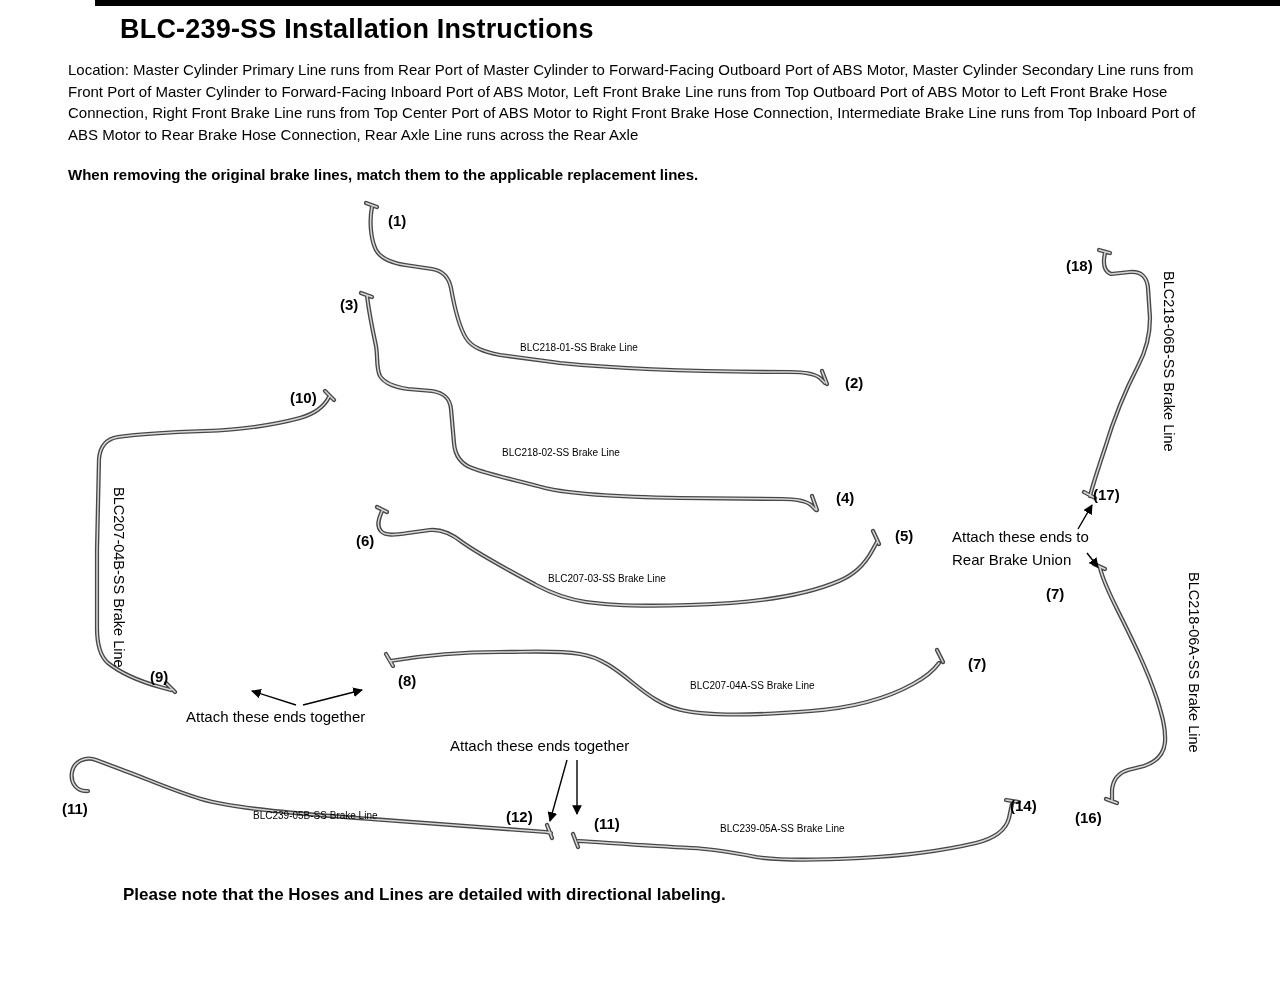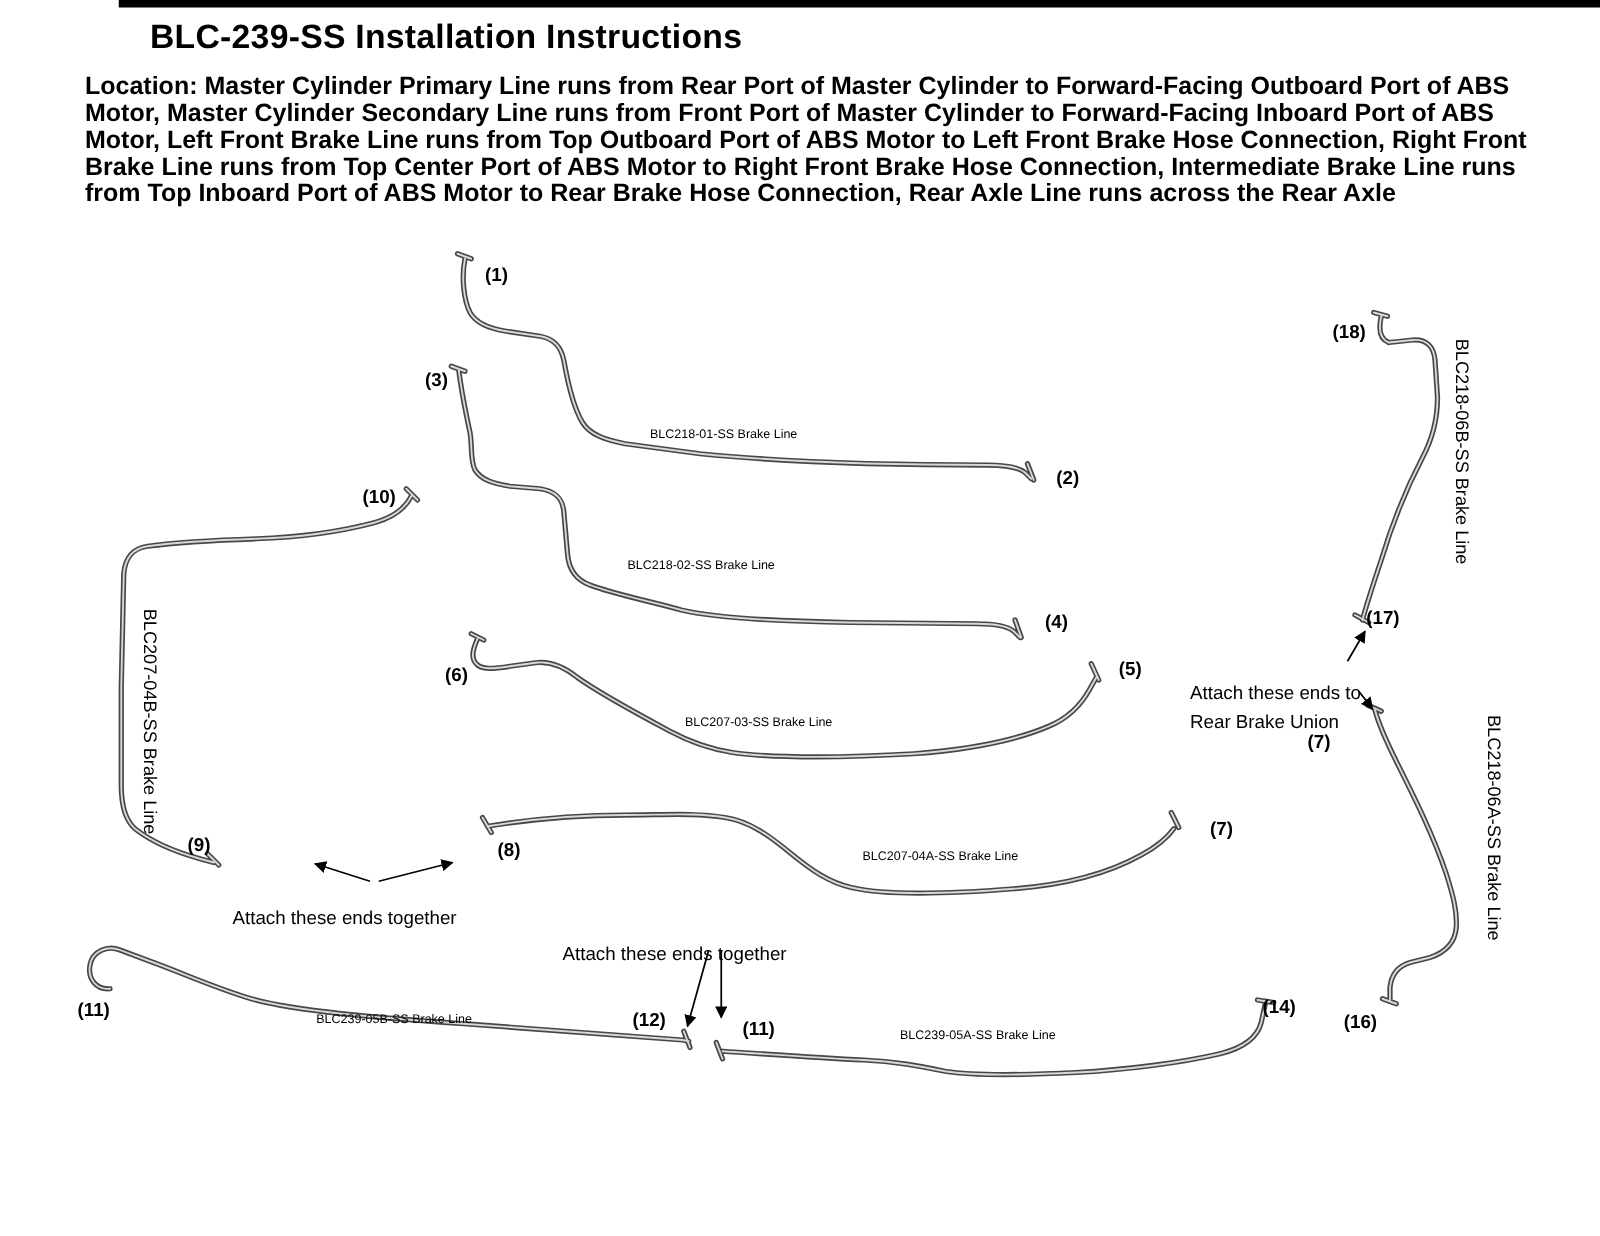--- a/index.html
+++ b/index.html
@@ -2,41 +2,42 @@
 <html><head>
 <meta charset="utf-8">
 <style>
   * { margin:0; padding:0; box-sizing:border-box; }
   html,body { background:#ffffff; }
   body { font-family:"Liberation Sans", sans-serif; color:#000; }
   .page { position:relative; width:1280px; height:989px; background:#fff; overflow:hidden; }
   .abs { position:absolute; }
   .top-bar { left:95px; top:0; width:1185px; height:6px; background:#000; }
   .title { left:120px; top:14px; font-size:27px; font-weight:bold; letter-spacing:0.2px; }
-  .para { left:68px; top:59px; width:1156px; font-size:20px; font-weight:bold; line-height:21.5px; }
+  .para { left:68px; top:59px; width:1156px; font-size:15px; font-weight:normal; line-height:21.5px; }
   .match-note { left:68px; top:166px; font-size:15px; font-weight:bold; }
   .callout { font-size:15px; font-weight:bold; white-space:nowrap; }
   .line-label { font-size:10px; white-space:nowrap; }
   .vlabel { font-size:14.5px; white-space:nowrap; transform:rotate(90deg); transform-origin:left top; }
-  .annot { font-size:15px; white-space:nowrap;margin-top:18px; }
+  .annot { font-size:15px; white-space:nowrap; }
   .footer { font-size:17px; font-weight:bold; white-space:nowrap; }
   svg.diagram { position:absolute; left:0; top:0; }
   .tube-outer { fill:none; stroke:#474747; stroke-width:4.2; stroke-linecap:round; stroke-linejoin:round; }
   .tube-inner { fill:none; stroke:#d8d8d8; stroke-width:1.5; stroke-linecap:round; stroke-linejoin:round; }
   .arrow { fill:none; stroke:#000; stroke-width:1.4; }
 </style>
 </head>
 <body>
 
 <div class="page">
 
   <div class="abs top-bar"></div>
 
   <h1 class="abs title">BLC-239-SS Installation Instructions</h1>
   <p class="abs para">Location: Master Cylinder Primary Line runs from Rear Port of Master Cylinder to Forward-Facing Outboard Port of ABS Motor, Master Cylinder Secondary Line runs from Front Port of Master Cylinder to Forward-Facing Inboard Port of ABS Motor, Left Front Brake Line runs from Top Outboard Port of ABS Motor to Left Front Brake Hose Connection, Right Front Brake Line runs from Top Center Port of ABS Motor to Right Front Brake Hose Connection, Intermediate Brake Line runs from Top Inboard Port of ABS Motor to Rear Brake Hose Connection, Rear Axle Line runs across the Rear Axle</p>
+  <p class="abs match-note">When removing the original brake lines, match them to the applicable replacement lines.</p>
 
   <svg class="diagram" width="1280" height="989" viewBox="0 0 1280 989">
     <defs>
       <marker id="ah" viewBox="0 0 10 10" refX="9" refY="5" markerWidth="7" markerHeight="7" orient="auto">
         <path d="M0,0 L10,5 L0,10 z" fill="#000"></path>
       </marker>
       <path id="p1" d="M 366,203 l 11,4 M 372,207 C 369,222 371,240 376,250 C 381,259 392,263 405,265 L 432,269 C 444,271 449,278 451,288 C 454,305 458,325 466,338 C 472,348 485,352 500,355 L 560,363 C 640,371 720,372 790,372 C 805,372 815,374 820,378 L 825,383 M 822,371 l 5,13"></path>
       <path id="p2" d="M 361,293 l 11,4 M 367,296 C 369,312 373,332 376,346 C 378,358 376,368 380,376 C 385,384 395,387 408,389 L 432,391 C 445,393 450,399 451,409 L 454,443 C 455,456 461,464 472,468 C 490,475 520,481 545,488 C 570,494 620,497 680,498 L 782,499 C 797,499 806,501 811,505 L 816,510 M 812,496 l 5,14"></path>
       <path id="p3" d="M 377,507 l 10,5 M 382,511 C 379,518 376,526 381,531 C 385,536 395,535 408,533 L 430,530 C 442,529 452,534 462,542 C 480,555 510,571 536,585 C 551,593 566,599 586,602 C 621,607 681,606 731,603 C 771,600 811,593 839,581 C 856,574 866,562 872,551 L 877,542 M 873,531 l 6,13"></path>
       <path id="p4" d="M 325,391 l 9,9 M 329,397 C 324,407 314,414 300,418 C 270,426 235,430 205,431 C 175,432 140,434 118,437 C 105,439 100,447 99,459 L 97,550 L 97,628 C 97,644 100,656 108,663 C 122,674 142,682 160,687 L 171,690 M 166,683 l 9,9"></path>
@@ -120,14 +121,15 @@
 
   <div class="abs line-label vlabel" style="left:127px;top:487px">BLC207-04B-SS Brake Line</div>
   <div class="abs line-label vlabel" style="left:1177px;top:271px">BLC218-06B-SS Brake Line</div>
   <div class="abs line-label vlabel" style="left:1202px;top:572px">BLC218-06A-SS Brake Line</div>
 
   <div class="abs annot" style="left:186px;top:708px">Attach these ends together</div>
   <div class="abs annot" style="left:450px;top:737px">Attach these ends together</div>
   <div class="abs annot" style="left:952px;top:528px">Attach these ends to</div>
   <div class="abs annot" style="left:952px;top:551px">Rear Brake Union</div>
 
+  <div class="abs footer" style="left:123px;top:885px">Please note that the Hoses and Lines are detailed with directional labeling.</div>
 
 </div>
 
 </body></html>

